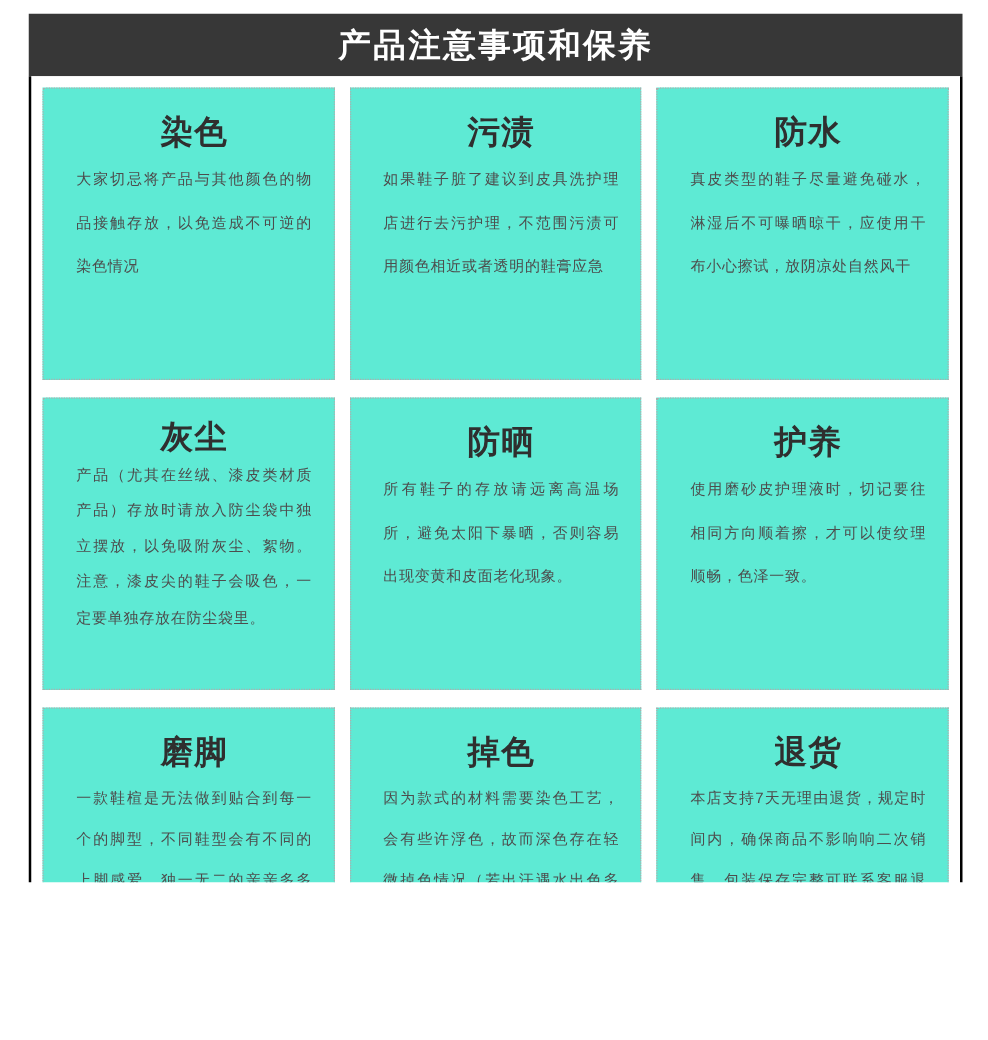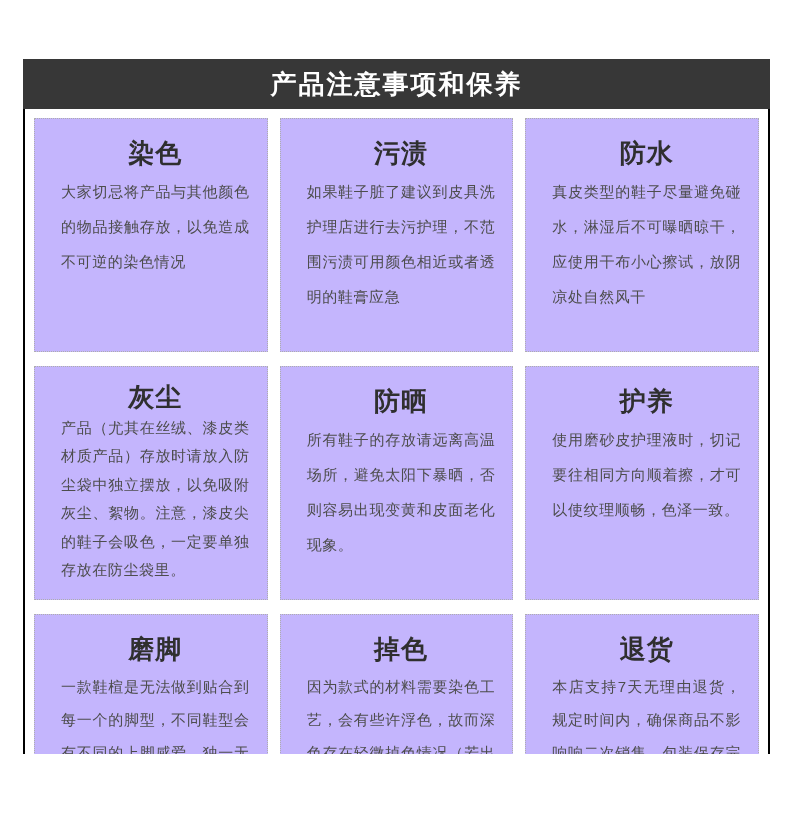--- a/index.html
+++ b/index.html
@@ -7,21 +7,20 @@
     padding: 0;
     background: #ffffff;
     font-family: "Liberation Sans", "DejaVu Sans", sans-serif;
   }
   .page {
     position: relative;
     width: 790px;
     height: 706px;
     background: #ffffff;
     overflow: hidden;
-    margin-top: 48px;
   }
   .banner {
     margin: 11px 20px 0 23px;
     width: 747px;
     height: 50px;
     background: var(--header-bg, #373737);
     display: flex;
     align-items: center;
     justify-content: center;
     box-sizing: border-box;
@@ -46,35 +45,35 @@
   .grid {
     display: grid;
     grid-template-columns: repeat(3, 1fr);
     grid-template-rows: 234px 234px 231px;
     column-gap: 12px;
     row-gap: 14px;
   }
   .card {
     box-sizing: border-box;
     border: 1px dotted var(--card-border, #aeaeae);
-    background: #c4b5fd;
+    background: #5eead4;
     padding: 12px 17px 0 26px;
     overflow: hidden;
   }
   .card-title {
     text-align: center;
     font-size: 26px;
     font-weight: bold;
     color: var(--title-text, #2f2f2f);
     letter-spacing: 1px;
     margin: 6px 0 4px 0;
     line-height: 1.25;
   }
   .card-body {
-    font-size: 15px;
+    font-size: 12px;
     color: var(--body-text, #4d4d4d);
     line-height: 35px;
     letter-spacing: 0.6px;
     text-align: justify;
   }
   .card.tight .card-title {
     margin: 2px 0 0 0;
     text-align: center;
   }
   .card.tight .card-body {

